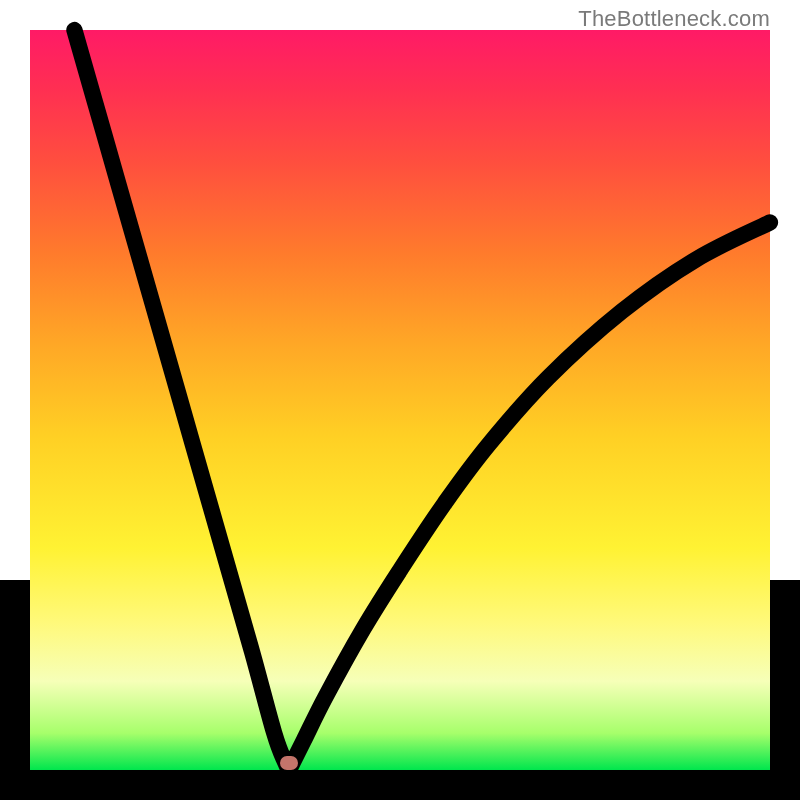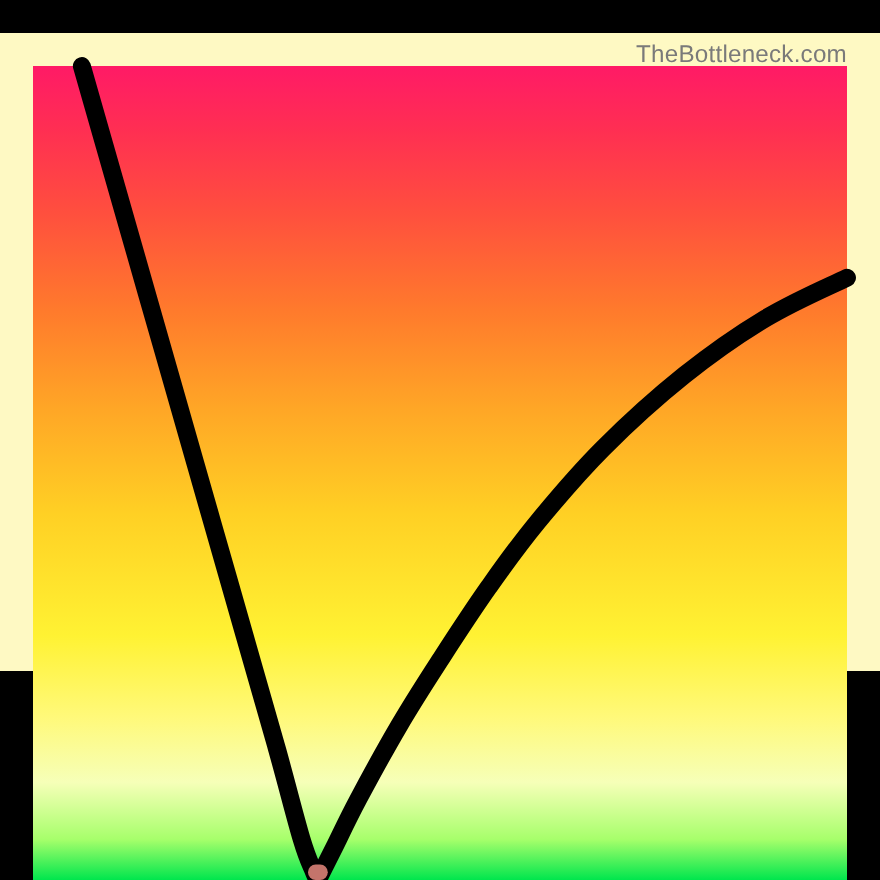--- a/index.html
+++ b/index.html
@@ -8,22 +8,21 @@
     width: 800px;
     height: 800px;
     background: #000;
     overflow: hidden;
     font-family: Arial, Helvetica, sans-serif;
   }
   .frame {
     position: relative;
     width: 800px;
     height: 580px;
-    background: #fef9c3;
-    margin-top: 30px;
+    background: #ffffff;
   }
   .plot-area {
     position: absolute;
     left: 30px;
     top: 30px;
     width: 740px;
     height: 740px;
     
     background: linear-gradient(
       to bottom,

